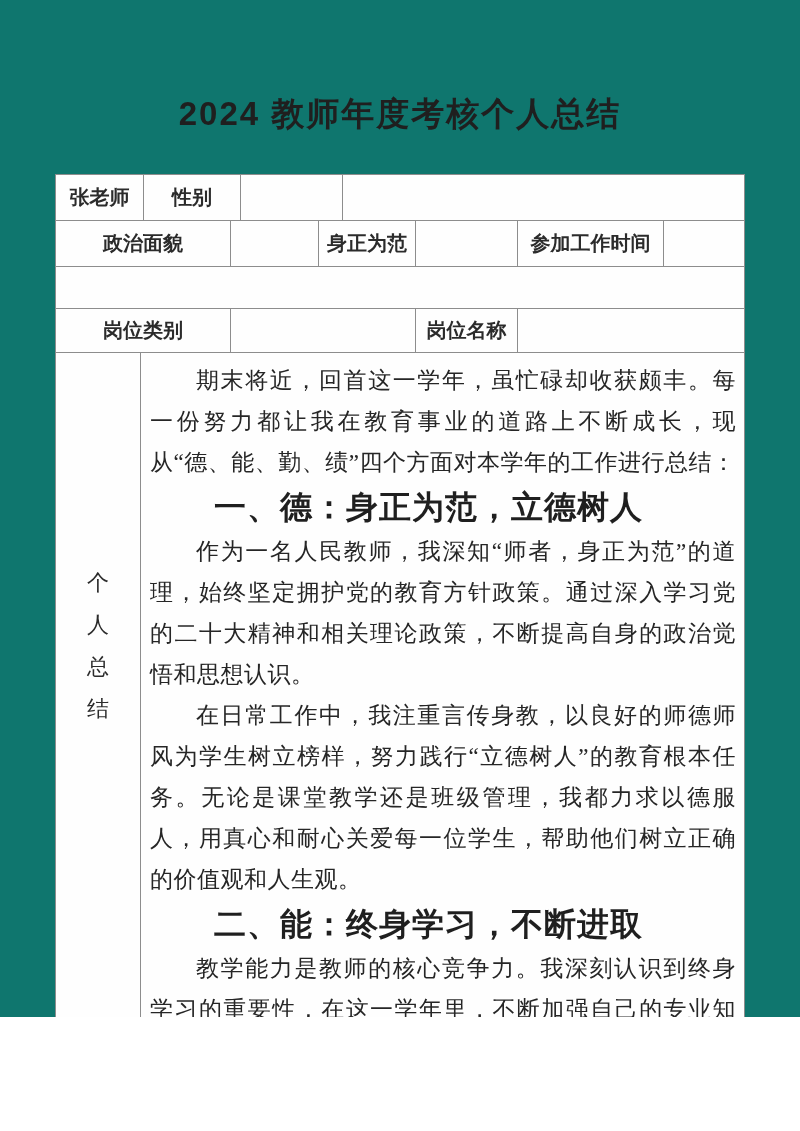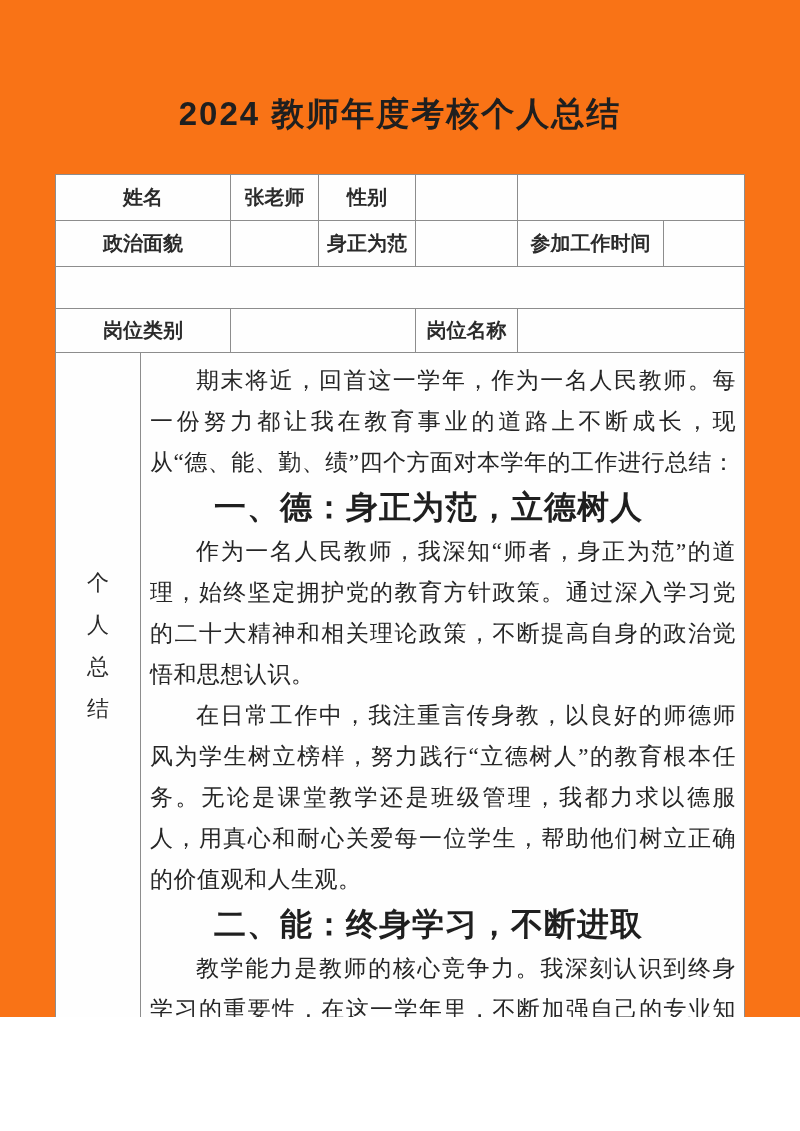--- a/index.html
+++ b/index.html
@@ -4,21 +4,21 @@
 <style>
   html, body {
     margin: 0;
     padding: 0;
     background: #ffffff;
   }
   .page {
     position: relative;
     width: 800px;
     height: 1017px;
-    background: #f97316;
+    background: #0f766e;
     overflow: hidden;
     font-family: "Liberation Serif", "DejaVu Serif", serif;
     color: #262626;
   }
   .doc-title {
     position: absolute;
     top: 92px;
     left: 0;
     width: 800px;
     margin: 0;
@@ -115,21 +115,20 @@
 </head>
 <body>
 
 <div class="page">
 
   <h1 class="doc-title">2024 教师年度考核个人总结</h1>
 
   <div class="info-table">
 
     <div class="trow r1">
-      <div class="cell w175">姓名</div>
       <div class="cell w88">张老师</div>
       <div class="cell w97">性别</div>
       <div class="cell w102"></div>
       <div class="cell last"></div>
     </div>
 
     <div class="trow r2">
       <div class="cell w175">政治面貌</div>
       <div class="cell w88"></div>
       <div class="cell w97">身正为范</div>
@@ -152,21 +151,21 @@
     <div class="trow r5">
       <div class="side-label-cell">
         <div class="side-label-stack">
           <span>个</span>
           <span>人</span>
           <span>总</span>
           <span>结</span>
         </div>
       </div>
       <div class="summary-cell">
-        <p>期末将近，回首这一学年，作为一名人民教师。每一份努力都让我在教育事业的道路上不断成长，现从“德、能、勤、绩”四个方面对本学年的工作进行总结：</p>
+        <p>期末将近，回首这一学年，虽忙碌却收获颇丰。每一份努力都让我在教育事业的道路上不断成长，现从“德、能、勤、绩”四个方面对本学年的工作进行总结：</p>
         <h2>一、德：身正为范，立德树人</h2>
         <p>作为一名人民教师，我深知“师者，身正为范”的道理，始终坚定拥护党的教育方针政策。通过深入学习党的二十大精神和相关理论政策，不断提高自身的政治觉悟和思想认识。</p>
         <p>在日常工作中，我注重言传身教，以良好的师德师风为学生树立榜样，努力践行“立德树人”的教育根本任务。无论是课堂教学还是班级管理，我都力求以德服人，用真心和耐心关爱每一位学生，帮助他们树立正确的价值观和人生观。</p>
         <h2>二、能：终身学习，不断进取</h2>
         <p>教学能力是教师的核心竞争力。我深刻认识到终身学习的重要性，在这一学年里，不断加强自己的专业知识和</p>
       </div>
     </div>
 
   </div>
 </div>

